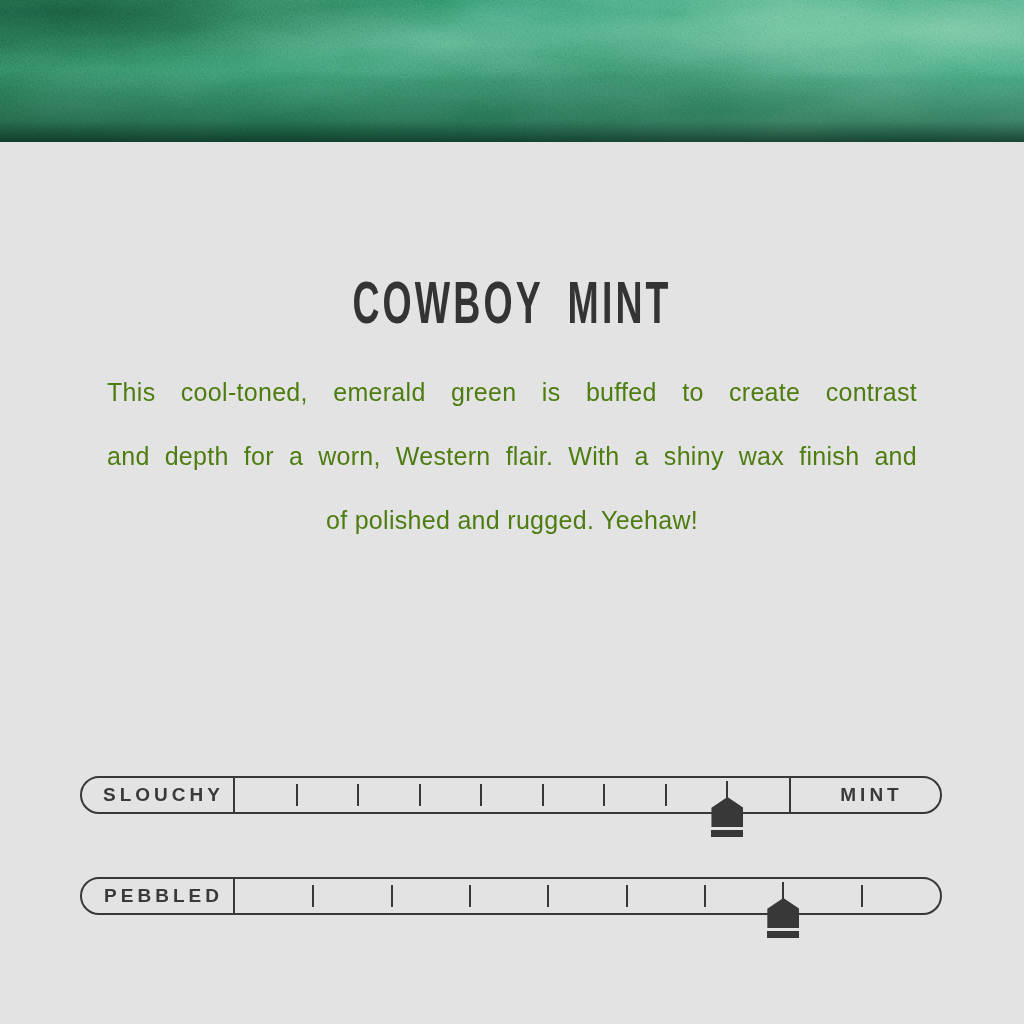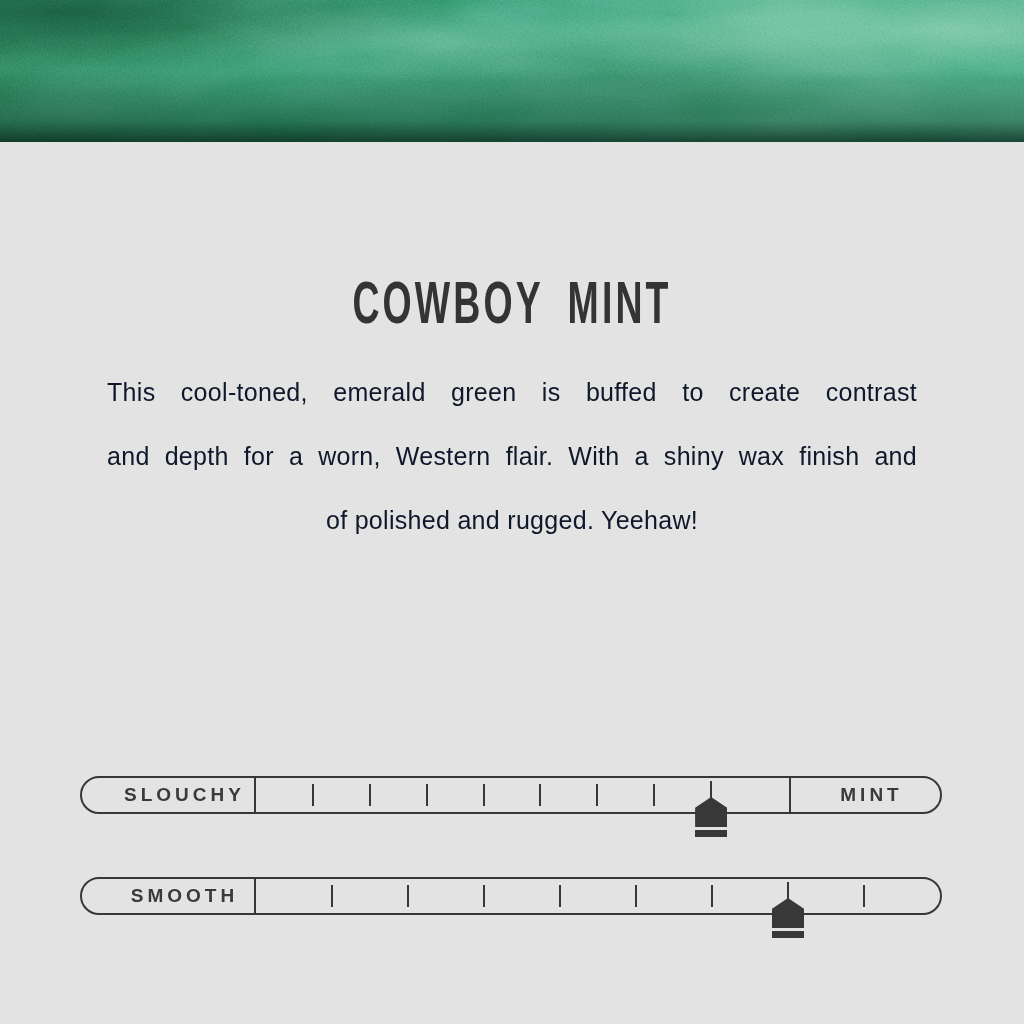--- a/index.html
+++ b/index.html
@@ -27,21 +27,21 @@
     font-size:48px;font-weight:800;
     letter-spacing:4px;word-spacing:14px;
     transform:scale(0.78,1.24);
     transform-origin:center center;
     color:#343434;
     white-space:nowrap;
   }
   
   .desc{
     position:absolute;left:107px;top:360px;width:810px;
-    font-size:25px;color:#0f172a;letter-spacing:0.3px;
+    font-size:25px;color:#4d7c0f;letter-spacing:0.3px;
   }
   .desc-line{
     line-height:64px;height:64px;
     text-align:justify;text-align-last:justify;
     white-space:nowrap;
   }
   .desc-line.last{
     text-align-last:center;
   }
   
@@ -52,21 +52,20 @@
     border-radius:19px;
     display:flex;
   }
   .scale.structure{top:776px;}
   .scale.texture{top:877px;}
   .cap{
     display:flex;align-items:center;justify-content:center;
     font-size:19px;font-weight:bold;letter-spacing:4px;
     padding-left:12px; 
     color:#3a3a3a;
-    margin-left:21px;
   }
   .cap-left{width:139px;border-right:2px solid var(--ink);}
   .cap-right{width:137px;border-left:2px solid var(--ink);}
   .track{flex:1;position:relative;}
   .tick{
     position:absolute;top:50%;
     transform:translate(-50%,-50%);
     width:2px;height:22px;background:var(--ink);
   }
   .marker{
@@ -169,21 +168,21 @@
         <div class="tick" style="left: 44.4444%;"></div>
         <div class="tick" style="left: 55.5556%;"></div>
         <div class="tick" style="left: 66.6667%;"></div>
         <div class="tick" style="left: 77.7778%;"></div>
         <div class="tick" style="left: 88.8889%;"></div>
       </div>
     <div class="cap cap-right">MINT</div>
   </div>
 
   <div class="scale texture">
-    <div class="cap cap-left">SMOOTH</div>
+    <div class="cap cap-left">PEBBLED</div>
     <div class="track">
       <div class="marker" style="left: 77.7778%;">
         <div class="stem"></div>
         <div class="nib"></div>
         <div class="base"></div>
       </div>
     <div class="tick" style="left: 11.1111%;"></div>
         <div class="tick" style="left: 22.2222%;"></div>
         <div class="tick" style="left: 33.3333%;"></div>
         <div class="tick" style="left: 44.4444%;"></div>

